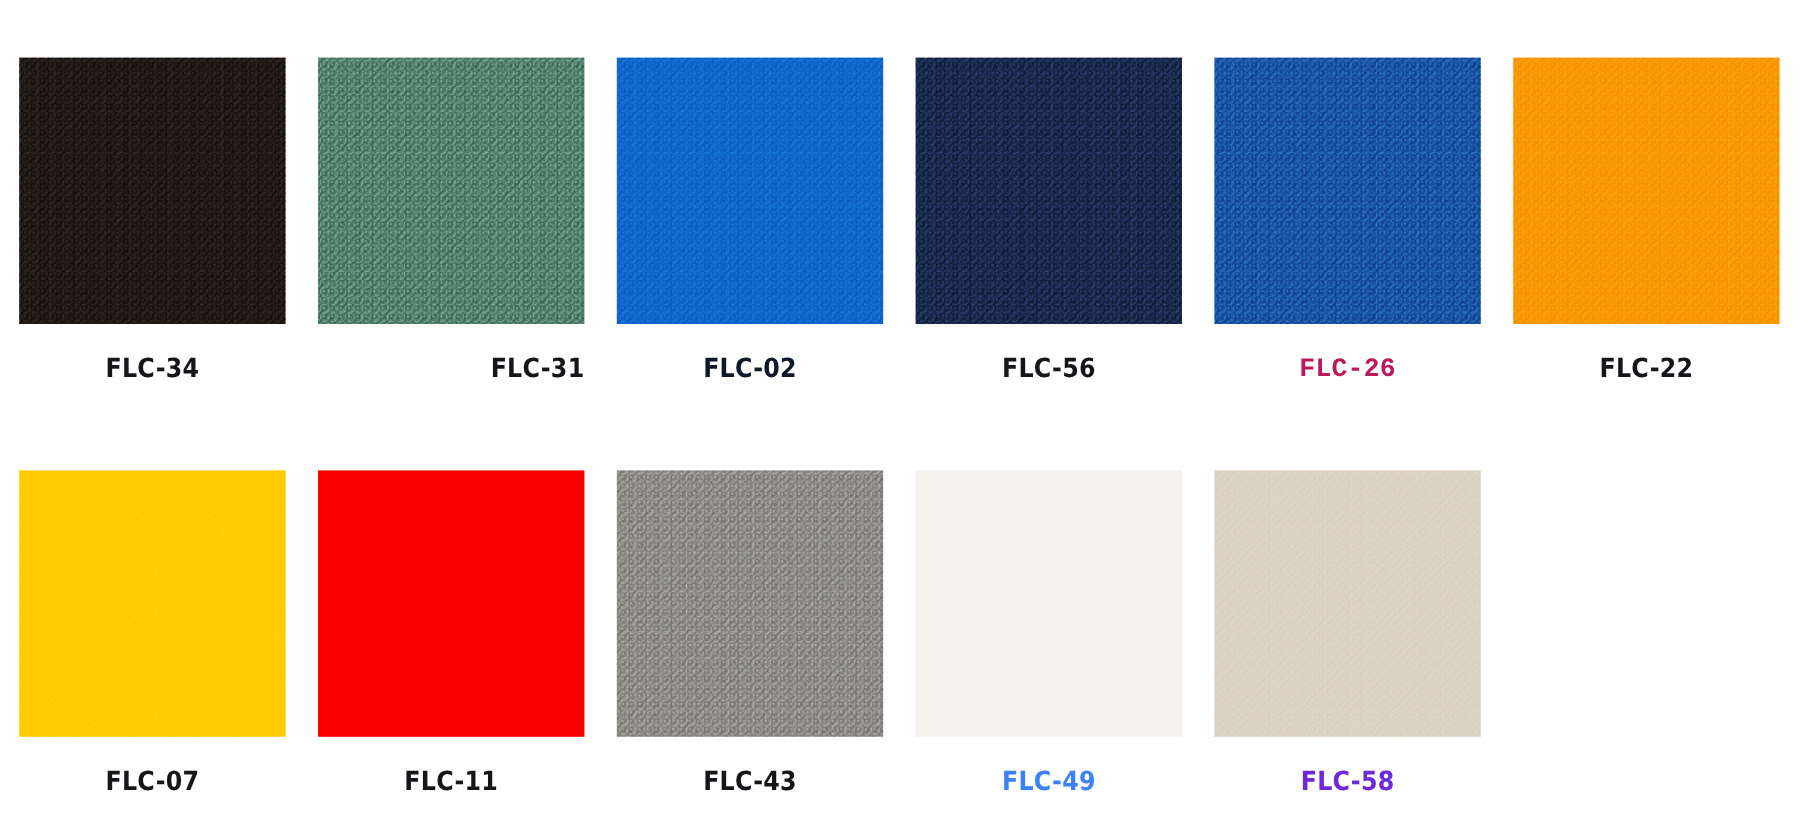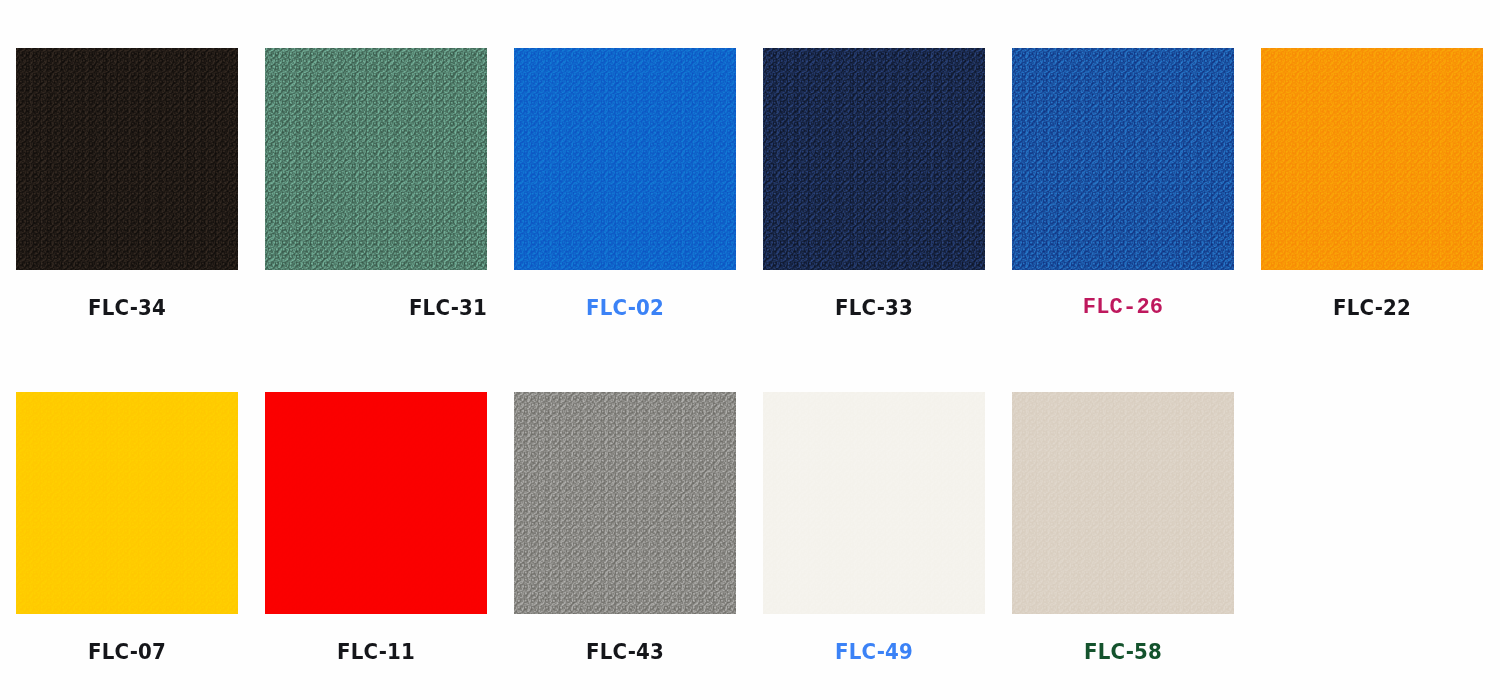--- a/index.html
+++ b/index.html
@@ -114,25 +114,25 @@
       <div class="swatch-cell">
         <div class="swatch-chip" style="background-color: rgb(33, 26, 21); --grain: 0.85;"></div>
         <div class="swatch-label" style="color: rgb(21, 22, 26);">FLC-34</div>
       </div>
       <div class="swatch-cell">
         <div class="swatch-chip" style="background-color: rgb(85, 131, 112); --grain: 0.55;"></div>
         <div class="swatch-label" style="color: rgb(21, 22, 26); text-align: right;">FLC-31</div>
       </div>
       <div class="swatch-cell">
         <div class="swatch-chip" style="background-color: rgb(15, 103, 204); --grain: 0.3;"></div>
-        <div class="swatch-label" style="color: #3b82f6;">FLC-02</div>
+        <div class="swatch-label" style="color: #0f172a;">FLC-02</div>
       </div>
       <div class="swatch-cell">
         <div class="swatch-chip" style="background-color: rgb(26, 42, 79); --grain: 0.8;"></div>
-        <div class="swatch-label" style="color: rgb(21, 22, 26);">FLC-33</div>
+        <div class="swatch-label" style="color: rgb(21, 22, 26);">FLC-56</div>
       </div>
       <div class="swatch-cell">
         <div class="swatch-chip" style="background-color: rgb(27, 85, 165); --grain: 0.62;"></div>
         <div class="swatch-label" style="color: #be185d; font-family: Liberation Mono, monospace;">FLC-26</div>
       </div>
       <div class="swatch-cell">
         <div class="swatch-chip" style="background-color: rgb(249, 152, 6); --grain: 0.22;"></div>
         <div class="swatch-label" style="color: rgb(21, 22, 26);">FLC-22</div>
       </div>
       <div class="swatch-cell">
@@ -146,16 +146,16 @@
       <div class="swatch-cell">
         <div class="swatch-chip" style="background-color: rgb(142, 141, 137); --grain: 0.45;"></div>
         <div class="swatch-label" style="color: rgb(21, 22, 26);">FLC-43</div>
       </div>
       <div class="swatch-cell">
         <div class="swatch-chip" style="background-color: rgb(245, 243, 237); --grain: 0.14;"></div>
         <div class="swatch-label" style="color: #3b82f6;">FLC-49</div>
       </div>
       <div class="swatch-cell">
         <div class="swatch-chip" style="background-color: rgb(220, 210, 197); --grain: 0.18;"></div>
-        <div class="swatch-label" style="color: #14532d; text-align: center;">FLC-58</div>
+        <div class="swatch-label" style="color: #6d28d9; text-align: center;">FLC-58</div>
       </div>
     </div>
 </div>
 
 </body></html>

